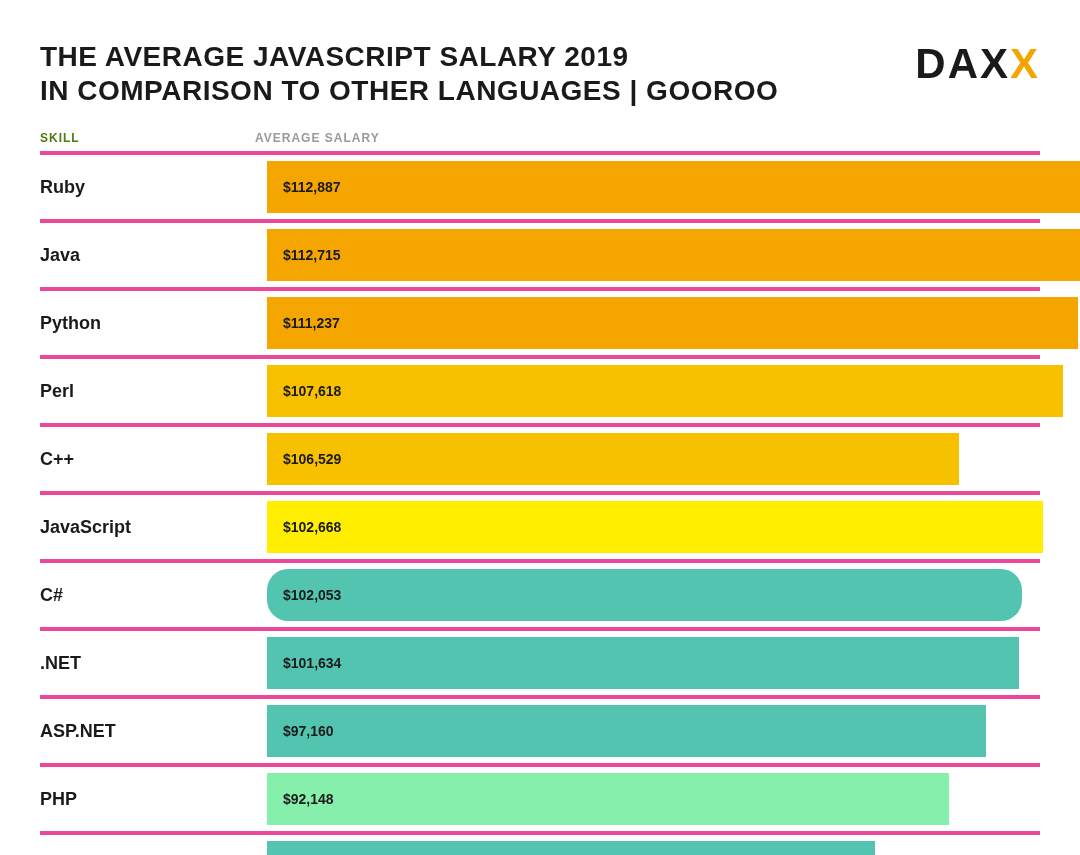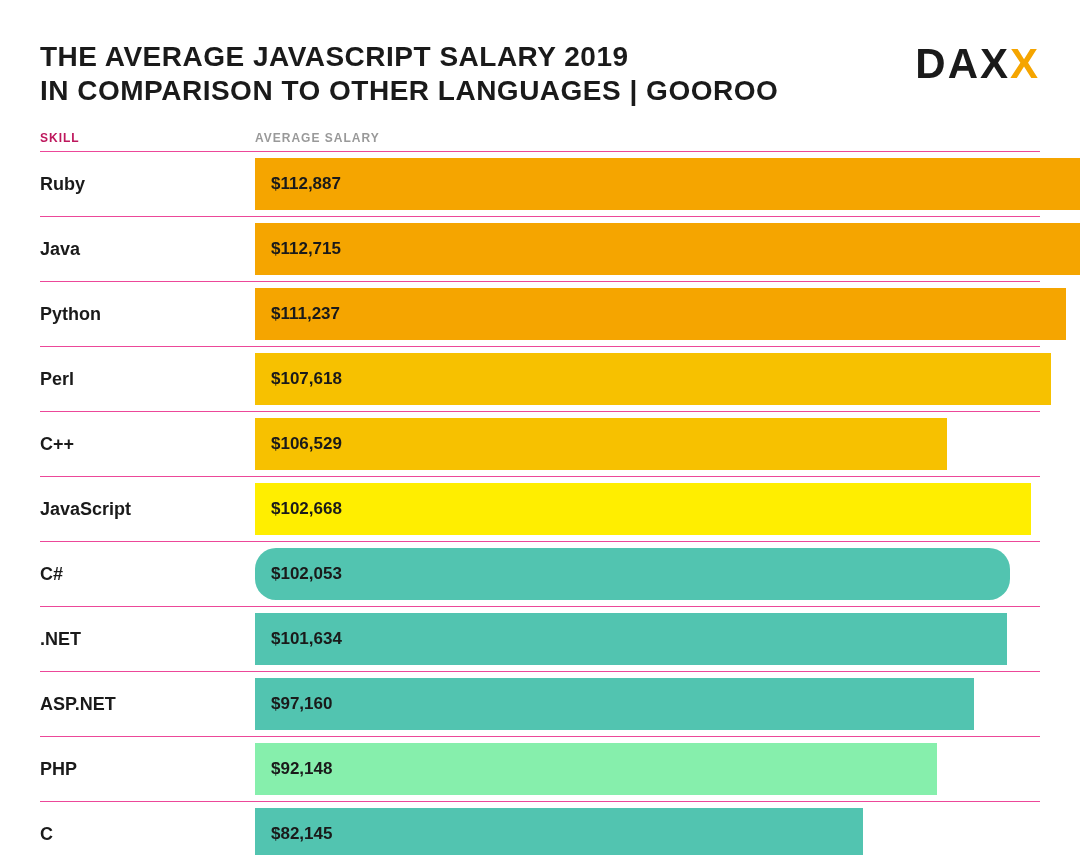--- a/index.html
+++ b/index.html
@@ -49,42 +49,43 @@
     .column-headers {
       display: flex;
       align-items: center;
       margin-bottom: 6px;
       padding-left: 0;
     }
     .col-skill {
       width: 215px;
       font-size: 12px;
       font-weight: 600;
-      color: #be185d;
+      color: #4d7c0f;
       letter-spacing: 1px;
       text-transform: uppercase;
     }
     .col-salary {
       font-size: 12px;
       font-weight: 600;
       color: #999;
       letter-spacing: 1px;
       text-transform: uppercase;
     }
     .chart-area {
       flex: 1;
       display: flex;
       flex-direction: column;
     }
     .bar-row {
       display: flex;
       align-items: center;
-      border-top: 1px solid #ec4899;
+      border-top: 4px solid #ec4899;
       padding: 6px 0;
       flex: 1;
+      gap: 12px;
     }
     .bar-row:last-child {
       border-bottom: 1px solid #e0e0e0;
     }
     .skill-label {
       width: 215px;
       font-size: 18px;
       font-weight: 700;
       color: #1a1a1a;
       flex-shrink: 0;
@@ -95,21 +96,21 @@
       position: relative;
     }
     .bar {
       height: 100%;
       display: flex;
       align-items: center;
       padding-left: 16px;
       position: relative;
     }
     .bar-value {
-      font-size: 17px;
+      font-size: 14px;
       font-weight: 700;
       color: #1a1a1a;
     }
   </style>
 </head>
 <body>
 
 <div class="container">
   <div class="header-area">
     <div class="title-block">

